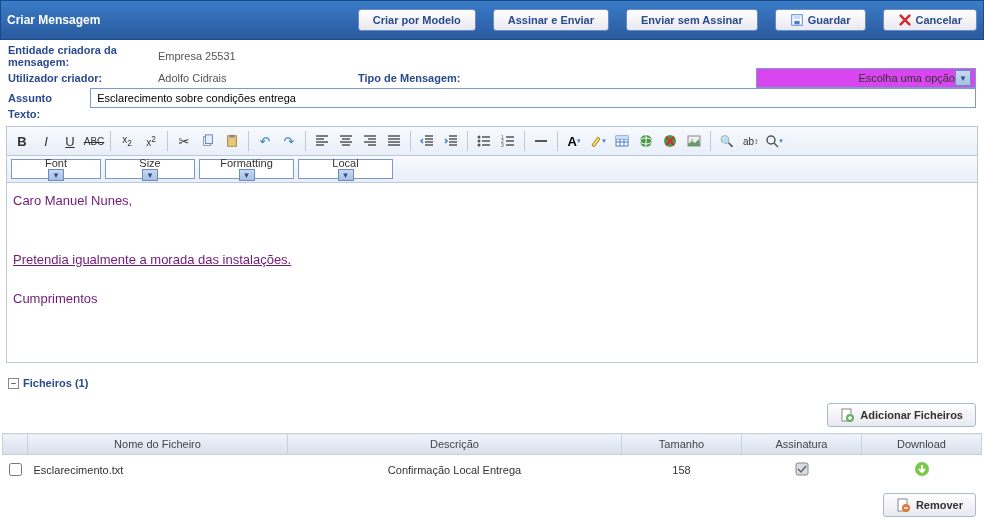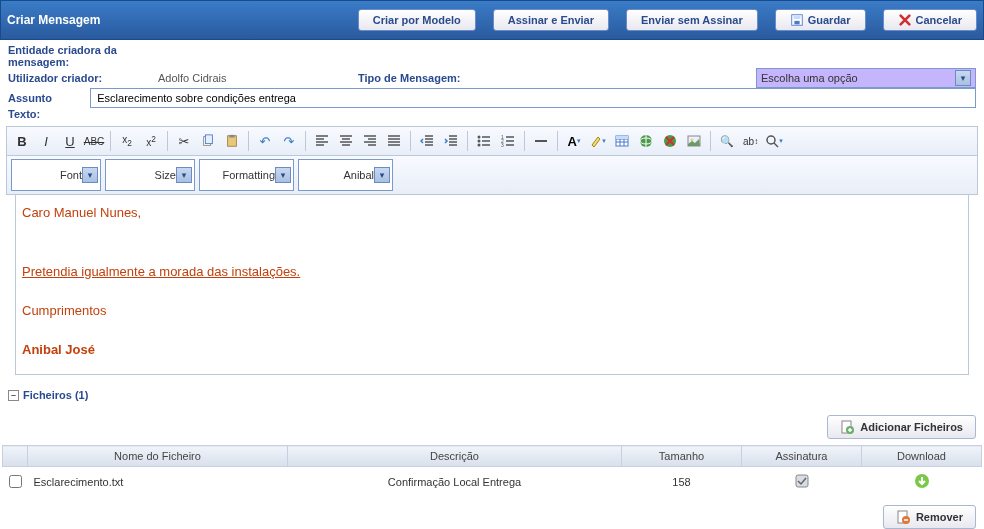--- a/index.html
+++ b/index.html
@@ -9,31 +9,31 @@
 .header-title { color: #fff; font-weight: bold; font-size: 12px; flex: 1; }
 .header-buttons { display: flex; gap: 17px; }
 .hbtn { background: linear-gradient(to bottom, #fff, #e8e8f0); border: 1px solid #6a8ac8; border-radius: 3px; padding: 3px 14px; font-size: 11px; color: #2a4a8e; font-weight: bold; cursor: pointer; display: flex; align-items: center; gap: 4px; height: 22px; }
 .hbtn .icn { width: 14px; height: 14px; display: inline-block; }
 
 .form-area { padding: 4px 8px; }
 .form-row { display: flex; align-items: center; margin: 0 0; }
 .form-label { color: #2a4a8e; font-weight: bold; font-size: 11px; width: 150px; }
 .form-value { color: #555; font-size: 11px; }
 .form-row .col2 { margin-left: 60px; }
-.select-box { border: 1px solid #7a9acc; height: 20px; padding: 1px 4px; font-size: 11px; color: #333; background: #c4b5fd; position: relative; display: flex; align-items: center; justify-content: space-between; cursor: pointer; }
+.select-box { border: 1px solid #7a9acc; height: 20px; padding: 1px 4px; font-size: 11px; color: #333; background: #d946ef; position: relative; display: flex; align-items: center; justify-content: flex-end; cursor: pointer; }
 .select-box .arrow { width: 16px; height: 16px; background: linear-gradient(to bottom,#c8d8f0,#a8c0e0); border: 1px solid #6a8ac8; display:flex; align-items:center; justify-content:center; color:#2a4a8e; font-size:9px; }
 .input-text { border: 1px solid #7a9acc; height: 20px; padding: 2px 6px; font-size: 11px; width: 100%; }
 
 .toolbar { border: 1px solid #bcc8d8; background: linear-gradient(to bottom,#f8faff,#e8eef8); padding: 3px 4px; display: flex; align-items: center; gap: 2px; flex-wrap: wrap; margin: 2px 6px 0 6px; }
 .tb-sep { width: 1px; height: 20px; background: #c0c8d8; margin: 0 3px; }
 .tb-btn { width: 22px; height: 22px; display: flex; align-items: center; justify-content: center; border: 1px solid transparent; cursor: pointer; font-size: 13px; }
 .toolbar2 { border: 1px solid #bcc8d8; border-top: none; background: linear-gradient(to bottom,#f8faff,#e8eef8); padding: 3px 4px; display: flex; align-items: center; gap: 4px; margin: 0 6px; }
-.tb-select { border: 1px solid #7a9acc; height: 32px; font-size: 11px; padding: 1px 2px; background:#fff; display:flex; align-items:center; justify-content:flex-end; cursor:pointer; }
-
-.editor-body { border: 1px solid #bcc8d8; border-top: none; margin: 0 15px; padding: 8px 6px; min-height: 180px; font-family: Arial, sans-serif; font-size: 13px; color: #c2410c; line-height: 1.5; }
+.tb-select { border: 1px solid #7a9acc; height: 20px; font-size: 11px; padding: 1px 2px; background:#fff; display:flex; align-items:center; justify-content:center; cursor:pointer;flex-direction:column; }
+
+.editor-body { border: 1px solid #bcc8d8; border-top: none; margin: 0 6px; padding: 8px 6px; min-height: 180px; font-family: Arial, sans-serif; font-size: 13px; color: #701a75; line-height: 1.5; }
 .editor-body p { margin: 0; }
 .editor-body .underline { text-decoration: underline; }
 .editor-body .bold { font-weight: bold; }
 
 .section-header { margin: 14px 8px 8px 8px; color: #2a4a8e; font-weight: bold; font-size: 11px; display:flex; align-items:center; gap:4px;}
 .collapse-box { width:11px; height:11px; border:1px solid #888; background:#fff; display:flex; align-items:center; justify-content:center; font-size:9px; line-height:1; color:#555; cursor:pointer;}
 
 .add-file-row { text-align: right; padding: 6px 8px; }
 .action-btn { display:inline-flex; align-items:center; gap:6px; background: linear-gradient(to bottom,#fff,#e8e8f0); border:1px solid #a8b8d0; border-radius:3px; padding:4px 12px; font-size:11px; font-weight:bold; color:#333; cursor:pointer;}
 
@@ -77,20 +77,21 @@
           </svg>
       </span>
       <span>Cancelar</span>
     </button>
   </div>
 </div>
 
 <div class="form-area">
   <div class="form-row">
     <div class="form-label">Entidade criadora da mensagem:</div>
+    <div class="form-value" style="width:260px">Empresa 25531</div>
   </div>
   <div class="form-row">
     <div class="form-label">Utilizador criador:</div>
     <div class="form-value" style="width:140px">Adolfo Cidrais</div>
     <div class="form-label col2" style="width:140px">Tipo de Mensagem:</div>
     <div style="flex:1"></div>
     <div class="select-box" style="width:220px">
       <span>Escolha uma opção</span>
       <span class="arrow">▾</span>
     </div>
@@ -259,34 +260,33 @@
     </div>
   <div class="tb-select" style="width:90px">
       <span>Size</span>
       <span class="arrow" style="width:16px;height:16px;background:linear-gradient(to bottom,#c8d8f0,#a8c0e0);border:1px solid #6a8ac8;display:flex;align-items:center;justify-content:center;font-size:9px;color:#2a4a8e">▾</span>
     </div>
   <div class="tb-select" style="width:95px">
       <span>Formatting</span>
       <span class="arrow" style="width:16px;height:16px;background:linear-gradient(to bottom,#c8d8f0,#a8c0e0);border:1px solid #6a8ac8;display:flex;align-items:center;justify-content:center;font-size:9px;color:#2a4a8e">▾</span>
     </div>
   <div class="tb-select" style="width:95px">
-      <span>Anibal</span>
+      <span>Local</span>
       <span class="arrow" style="width:16px;height:16px;background:linear-gradient(to bottom,#c8d8f0,#a8c0e0);border:1px solid #6a8ac8;display:flex;align-items:center;justify-content:center;font-size:9px;color:#2a4a8e">▾</span>
     </div>
 </div>
 
 <div class="editor-body">
   <p>Caro Manuel Nunes,</p>
   <p>&nbsp;</p>
   <p>&nbsp;</p>
   <p class="underline">Pretendia igualmente a morada das instalações.</p>
   <p>&nbsp;</p>
   <p>Cumprimentos</p>
   <p>&nbsp;</p>
-  <p class="bold">Anibal José</p>
 </div>
 
 <div class="section-header">
   <span class="collapse-box">–</span>
   <span>Ficheiros (1)</span>
 </div>
 
 <div class="add-file-row">
   <div class="action-btn">
     <svg width="14" height="14">

